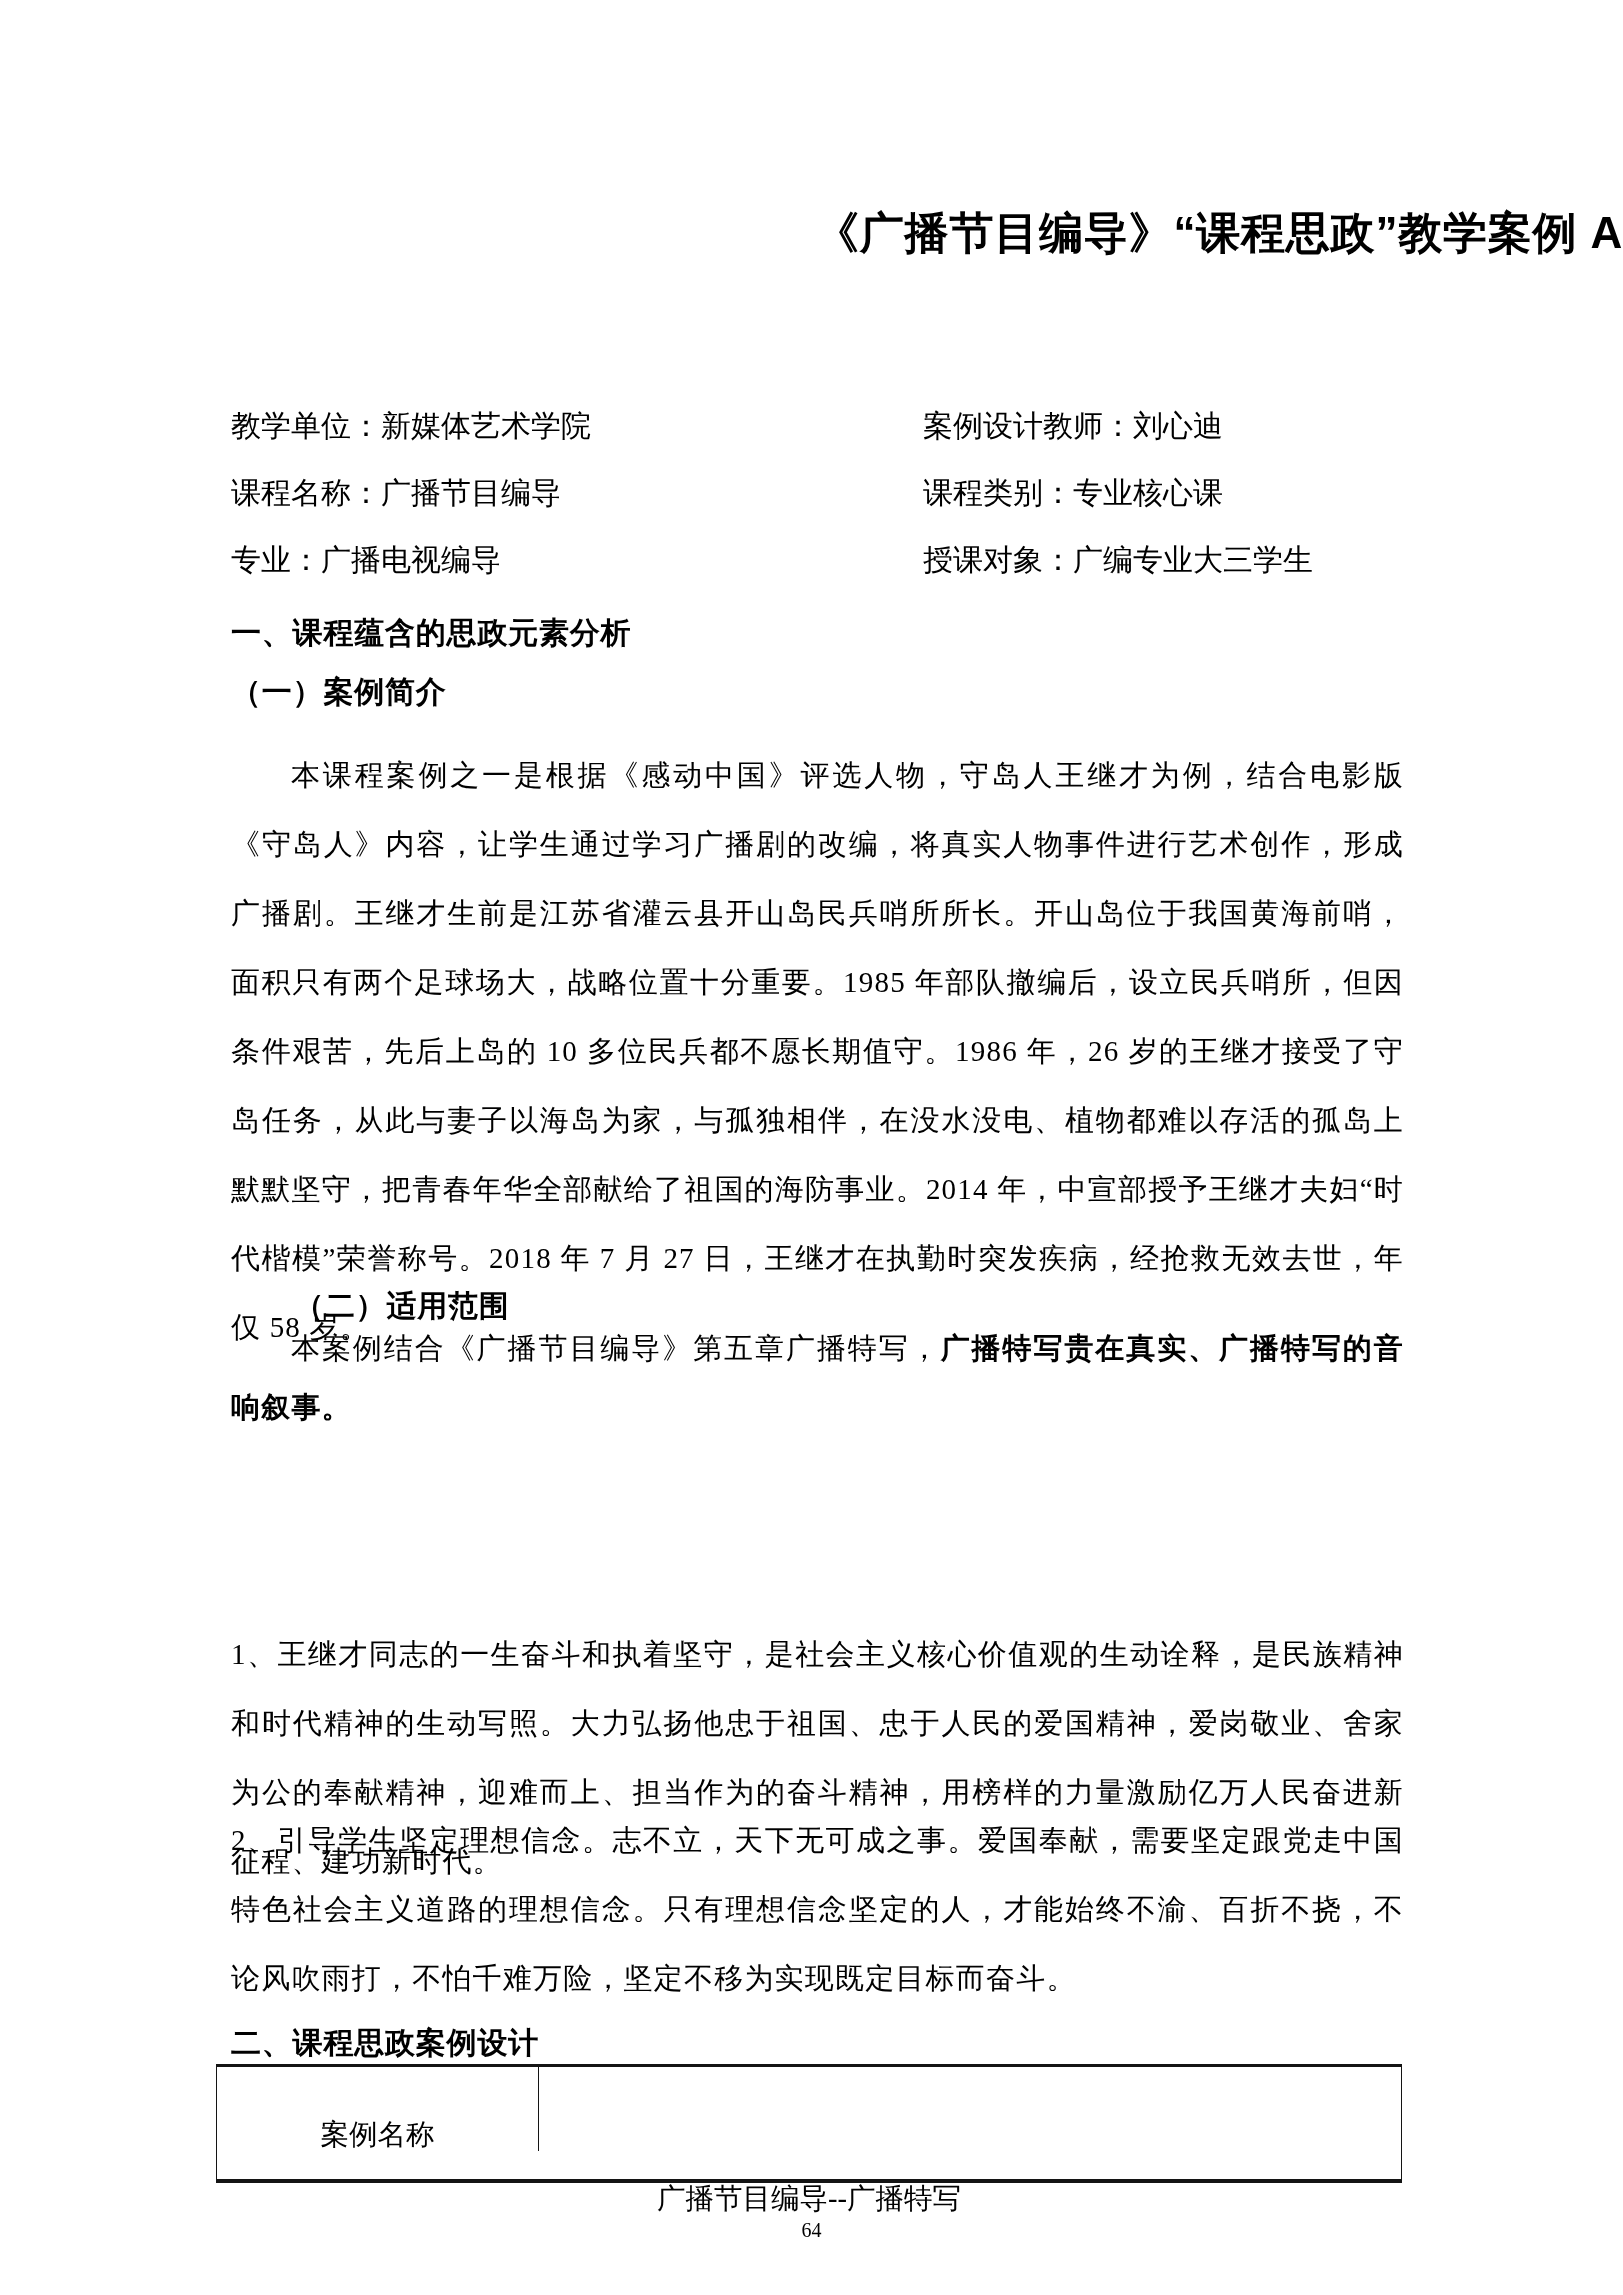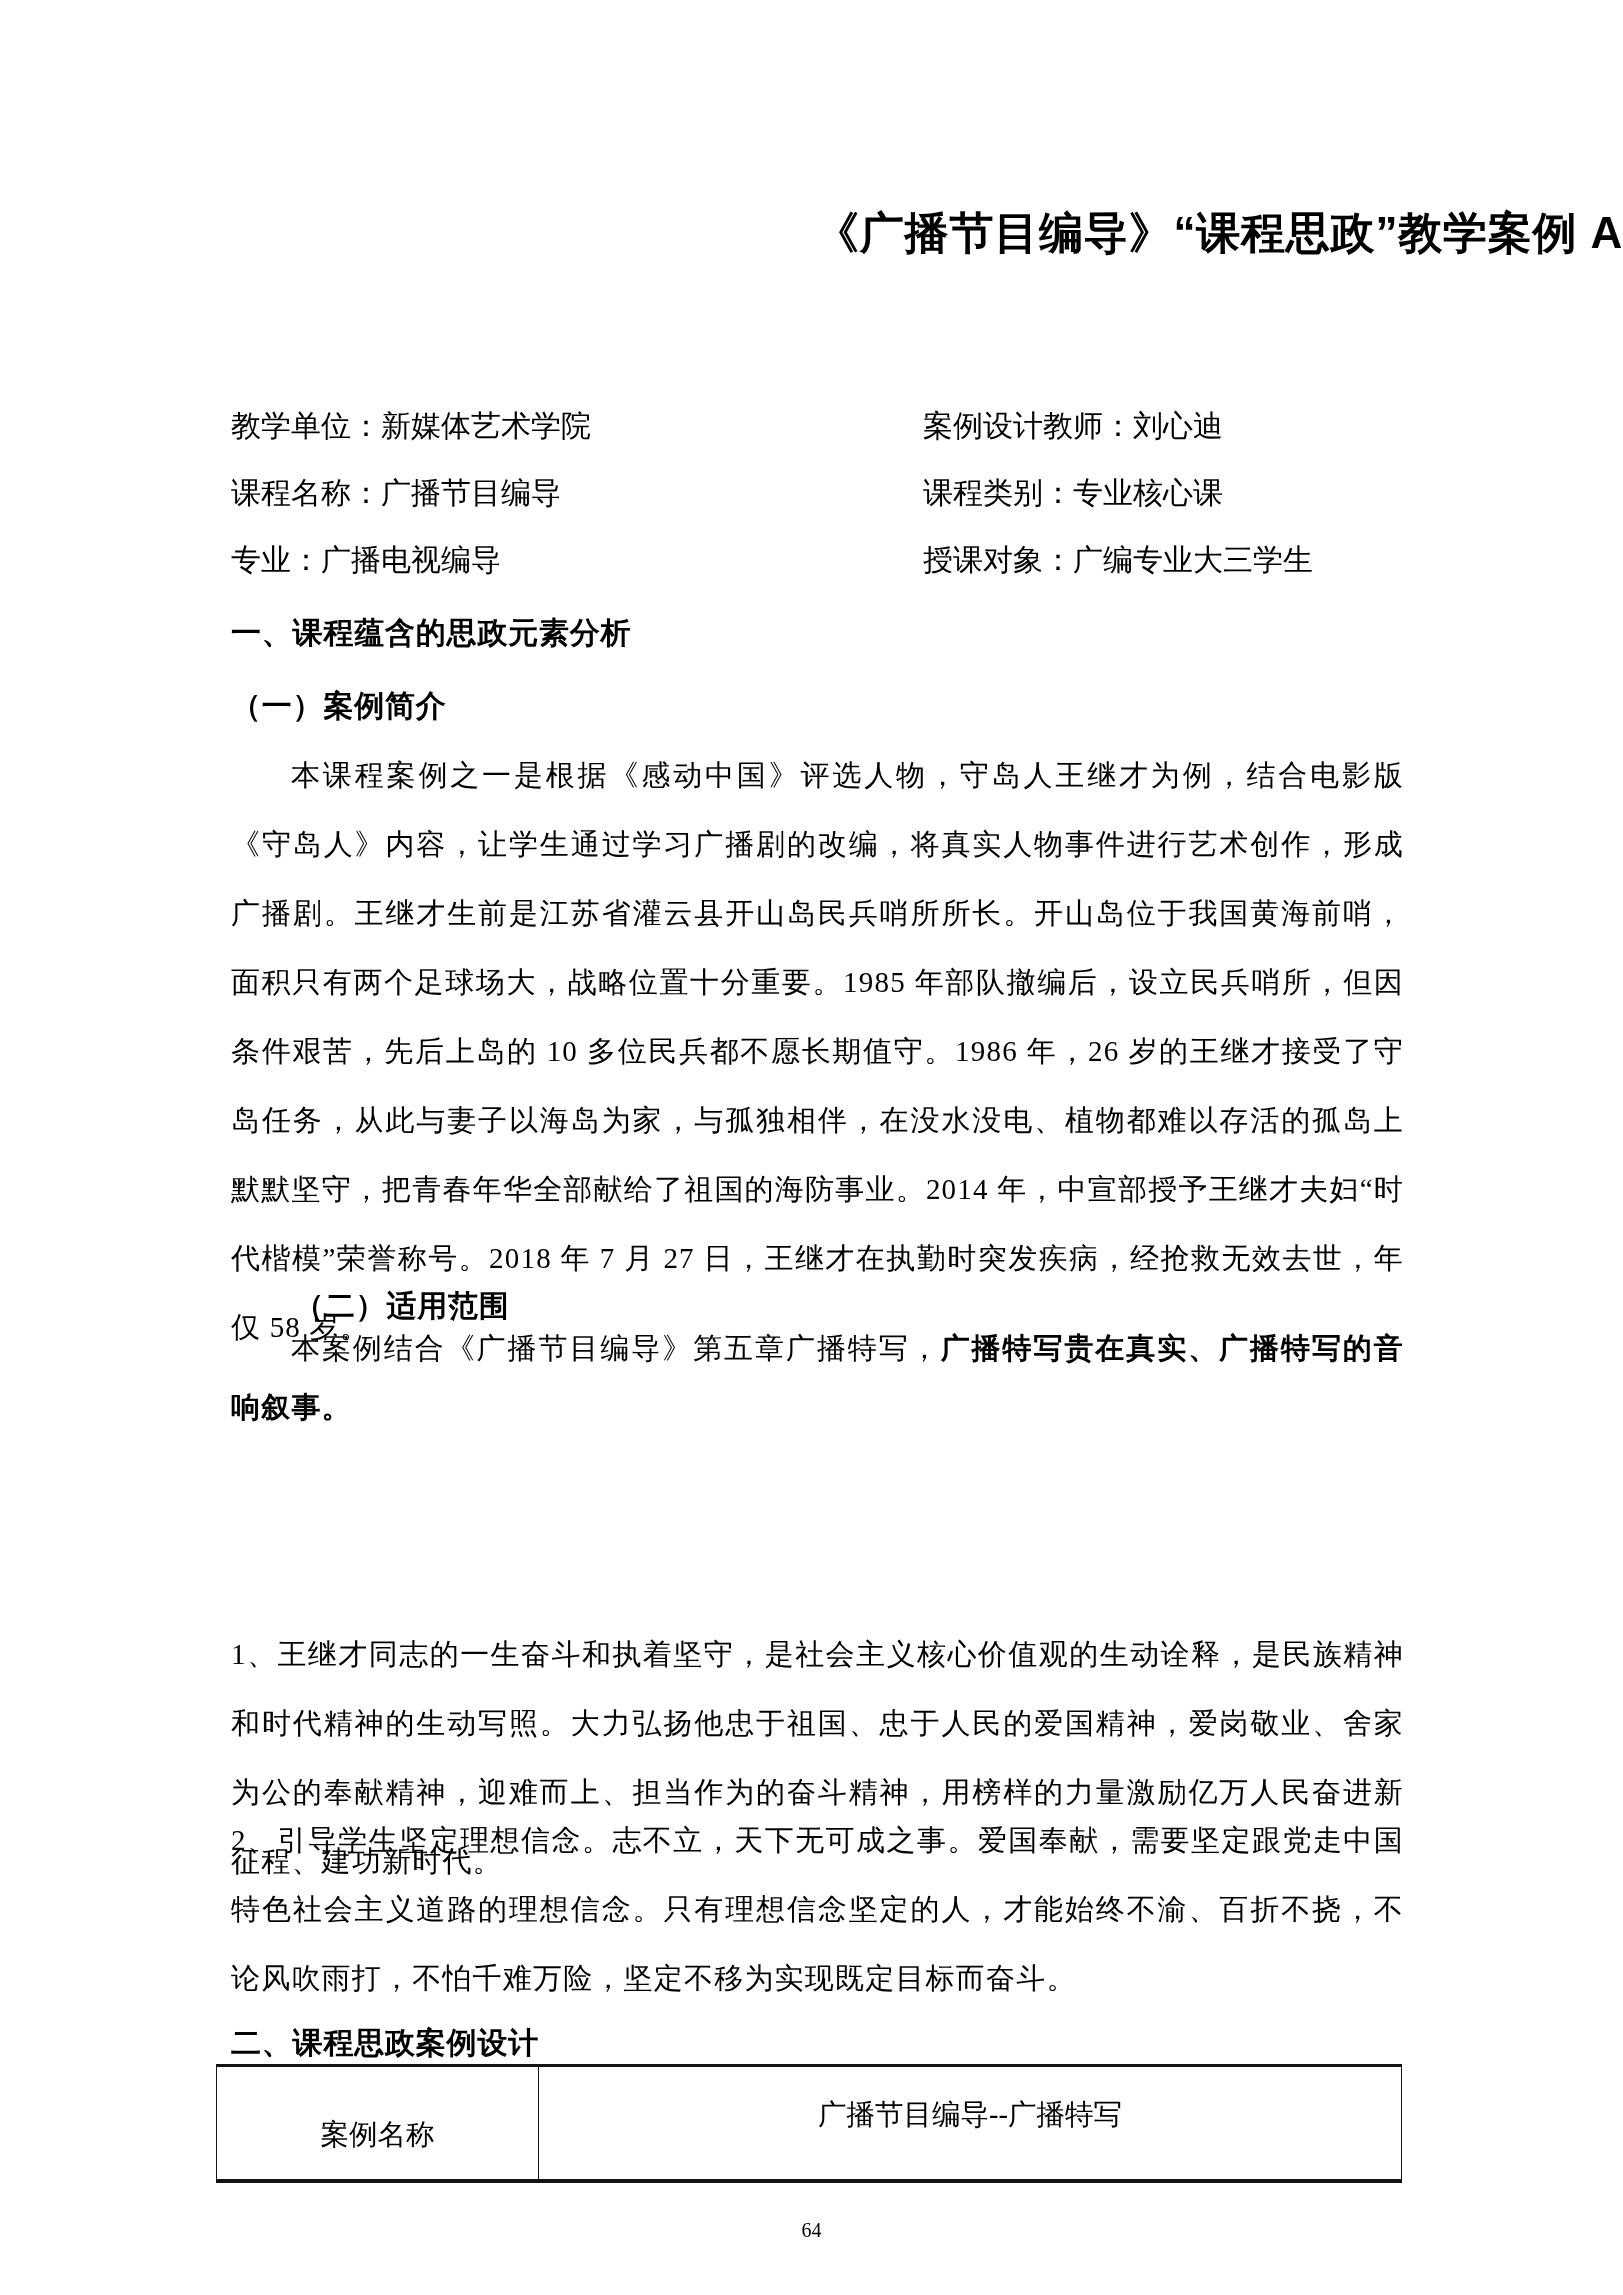--- a/index.html
+++ b/index.html
@@ -45,20 +45,21 @@
     font-weight:700;
   }
   .case-table{
     position:absolute;left:216px;top:2064px;
     width:1184px;height:112px;
     border-top:3.2px solid #141414;
     border-bottom:4px solid #141414;
     border-left:1.6px solid #141414;
     border-right:1.6px solid #141414;
     display:flex;
+    flex-direction:column;
   }
   .case-table .cell-label{
     width:322px;
     border-right:1.6px solid #141414;
     text-align:center;
     font-size:28.5px;line-height:32px;
     padding-top:52px;
     box-sizing:border-box;
   }
   .case-table .cell-value{
@@ -91,21 +92,21 @@
       <span class="meta-right">课程类别：专业核心课</span>
     </div>
     <div class="meta-row">
       <span class="meta-left">专业：广播电视编导</span>
       <span class="meta-right">授课对象：广编专业大三学生</span>
     </div>
   </div>
 
   <div class="heading" style="top:598px;">一、课程蕴含的思政元素分析</div>
 
-  <div class="heading" style="top:671px;font-family:Liberation Serif, serif;">（一）案例简介</div>
+  <div class="heading" style="top:657px;font-family:Liberation Serif, serif;">（一）案例简介</div>
 
   <div class="para indent" style="top:741px;">本课程案例之一是根据《感动中国》评选人物，守岛人王继才为例，结合电影版《守岛人》内容，让学生通过学习广播剧的改编，将真实人物事件进行艺术创作，形成广播剧。王继才生前是江苏省灌云县开山岛民兵哨所所长。开山岛位于我国黄海前哨，面积只有两个足球场大，战略位置十分重要。1985 年部队撤编后，设立民兵哨所，但因条件艰苦，先后上岛的 10 多位民兵都不愿长期值守。1986 年，26 岁的王继才接受了守岛任务，从此与妻子以海岛为家，与孤独相伴，在没水没电、植物都难以存活的孤岛上默默坚守，把青春年华全部献给了祖国的海防事业。2014 年，中宣部授予王继才夫妇“时代楷模”荣誉称号。2018 年 7 月 27 日，王继才在执勤时突发疾病，经抢救无效去世，年仅 58 岁。</div>
 
   <div class="heading" style="top:1282px;line-height:48px;padding-left:63px;">（二）适用范围</div>
 
   <div class="para indent" style="top:1319px;line-height:59px;"><span>本案例结合《广播节目编导》第五章广播特写，</span><span class="hei">广播特写贵在真实、广播特写的音响叙事。</span></div>
 
 
   <div class="para" style="top:1620px;">1、王继才同志的一生奋斗和执着坚守，是社会主义核心价值观的生动诠释，是民族精神和时代精神的生动写照。大力弘扬他忠于祖国、忠于人民的爱国精神，爱岗敬业、舍家为公的奉献精神，迎难而上、担当作为的奋斗精神，用榜样的力量激励亿万人民奋进新征程、建功新时代。</div>
 

